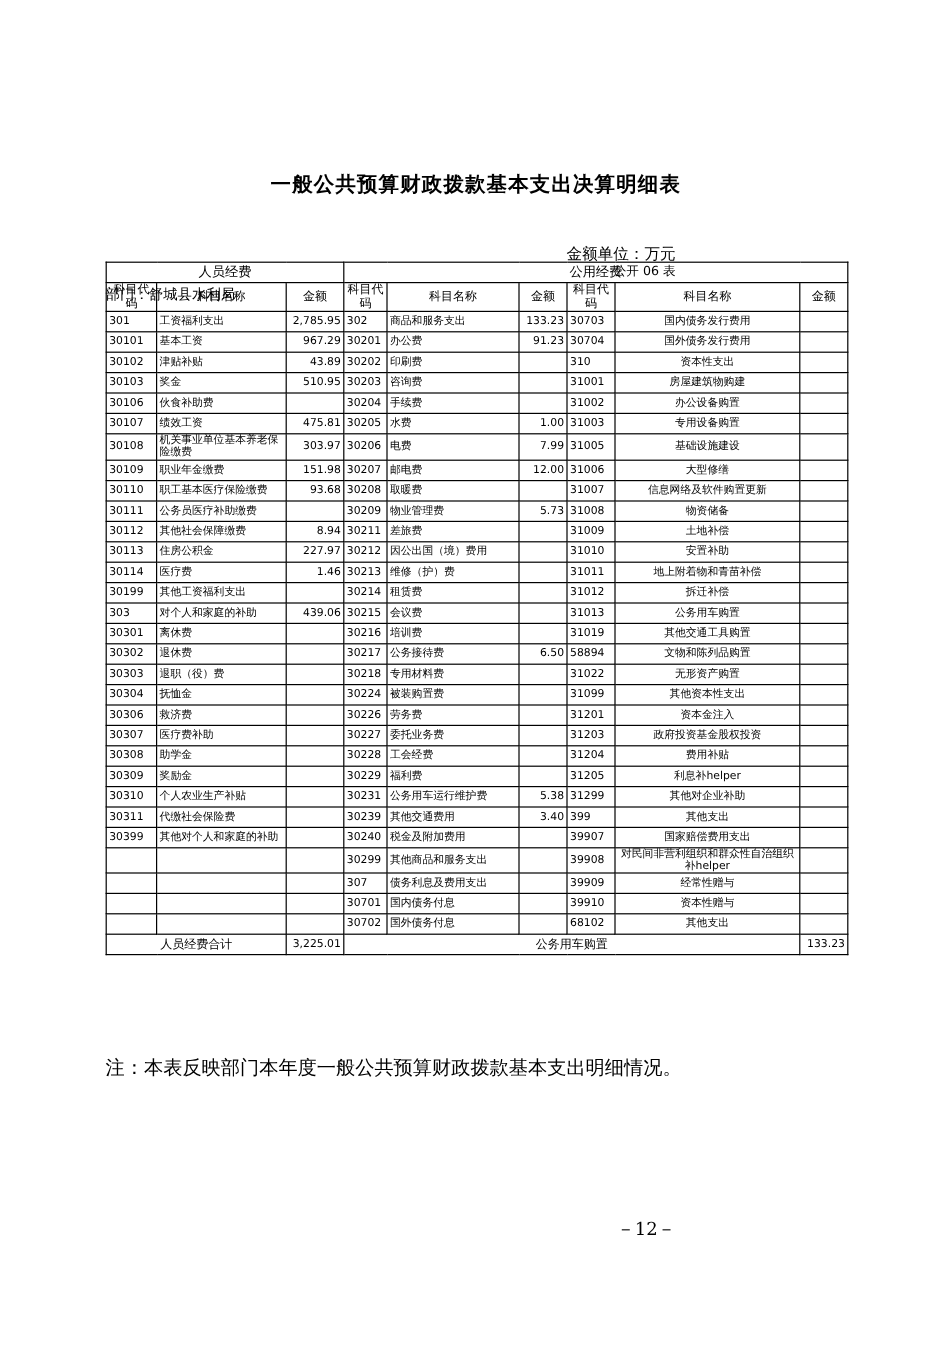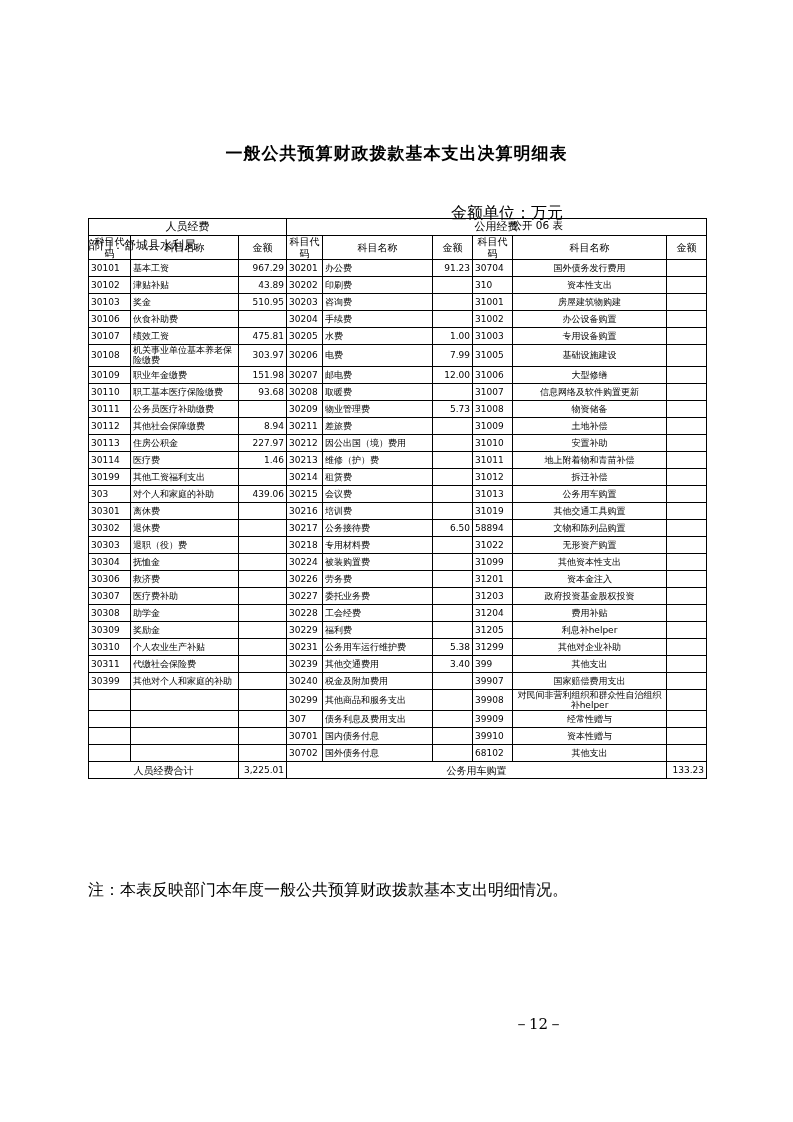--- a/index.html
+++ b/index.html
@@ -43,21 +43,21 @@
     position: absolute;
     left: 88px;
     top: 201px;
     font-size: 12px;
     margin-top: 36px;
   }
   .unit-line {
     position: absolute;
     right: 88px;
     top: 203px;
-    font-size: 16px;
+    font-size: 13px;
   }
   table.main {
     position: absolute;
     left: 88px;
     top: 218px;
     width: 618px;
     border-collapse: collapse;
     table-layout: fixed;
     font-size: 9px;
   }
@@ -157,20 +157,31 @@
         <td class="col-head">科目代码</td>
         <td class="col-head">科目名称</td>
         <td class="col-head">金额</td>
         <td class="col-head">科目代码</td>
         <td class="col-head">科目名称</td>
         <td class="col-head">金额</td>
       </tr>
       </tbody>
       <tbody id="rows-body">
         <tr>
+          <td class="code">301</td>
+          <td class="name">工资福利支出</td>
+          <td class="amt">2,785.95</td>
+          <td class="code">302</td>
+          <td class="name">商品和服务支出</td>
+          <td class="amt">133.23</td>
+          <td class="code">30703</td>
+          <td class="name ctr">国内债务发行费用</td>
+          <td class="amt"></td>
+        </tr>
+        <tr>
           <td class="code">30101</td>
           <td class="name">基本工资</td>
           <td class="amt">967.29</td>
           <td class="code">30201</td>
           <td class="name">办公费</td>
           <td class="amt">91.23</td>
           <td class="code">30704</td>
           <td class="name ctr">国外债务发行费用</td>
           <td class="amt"></td>
         </tr>

